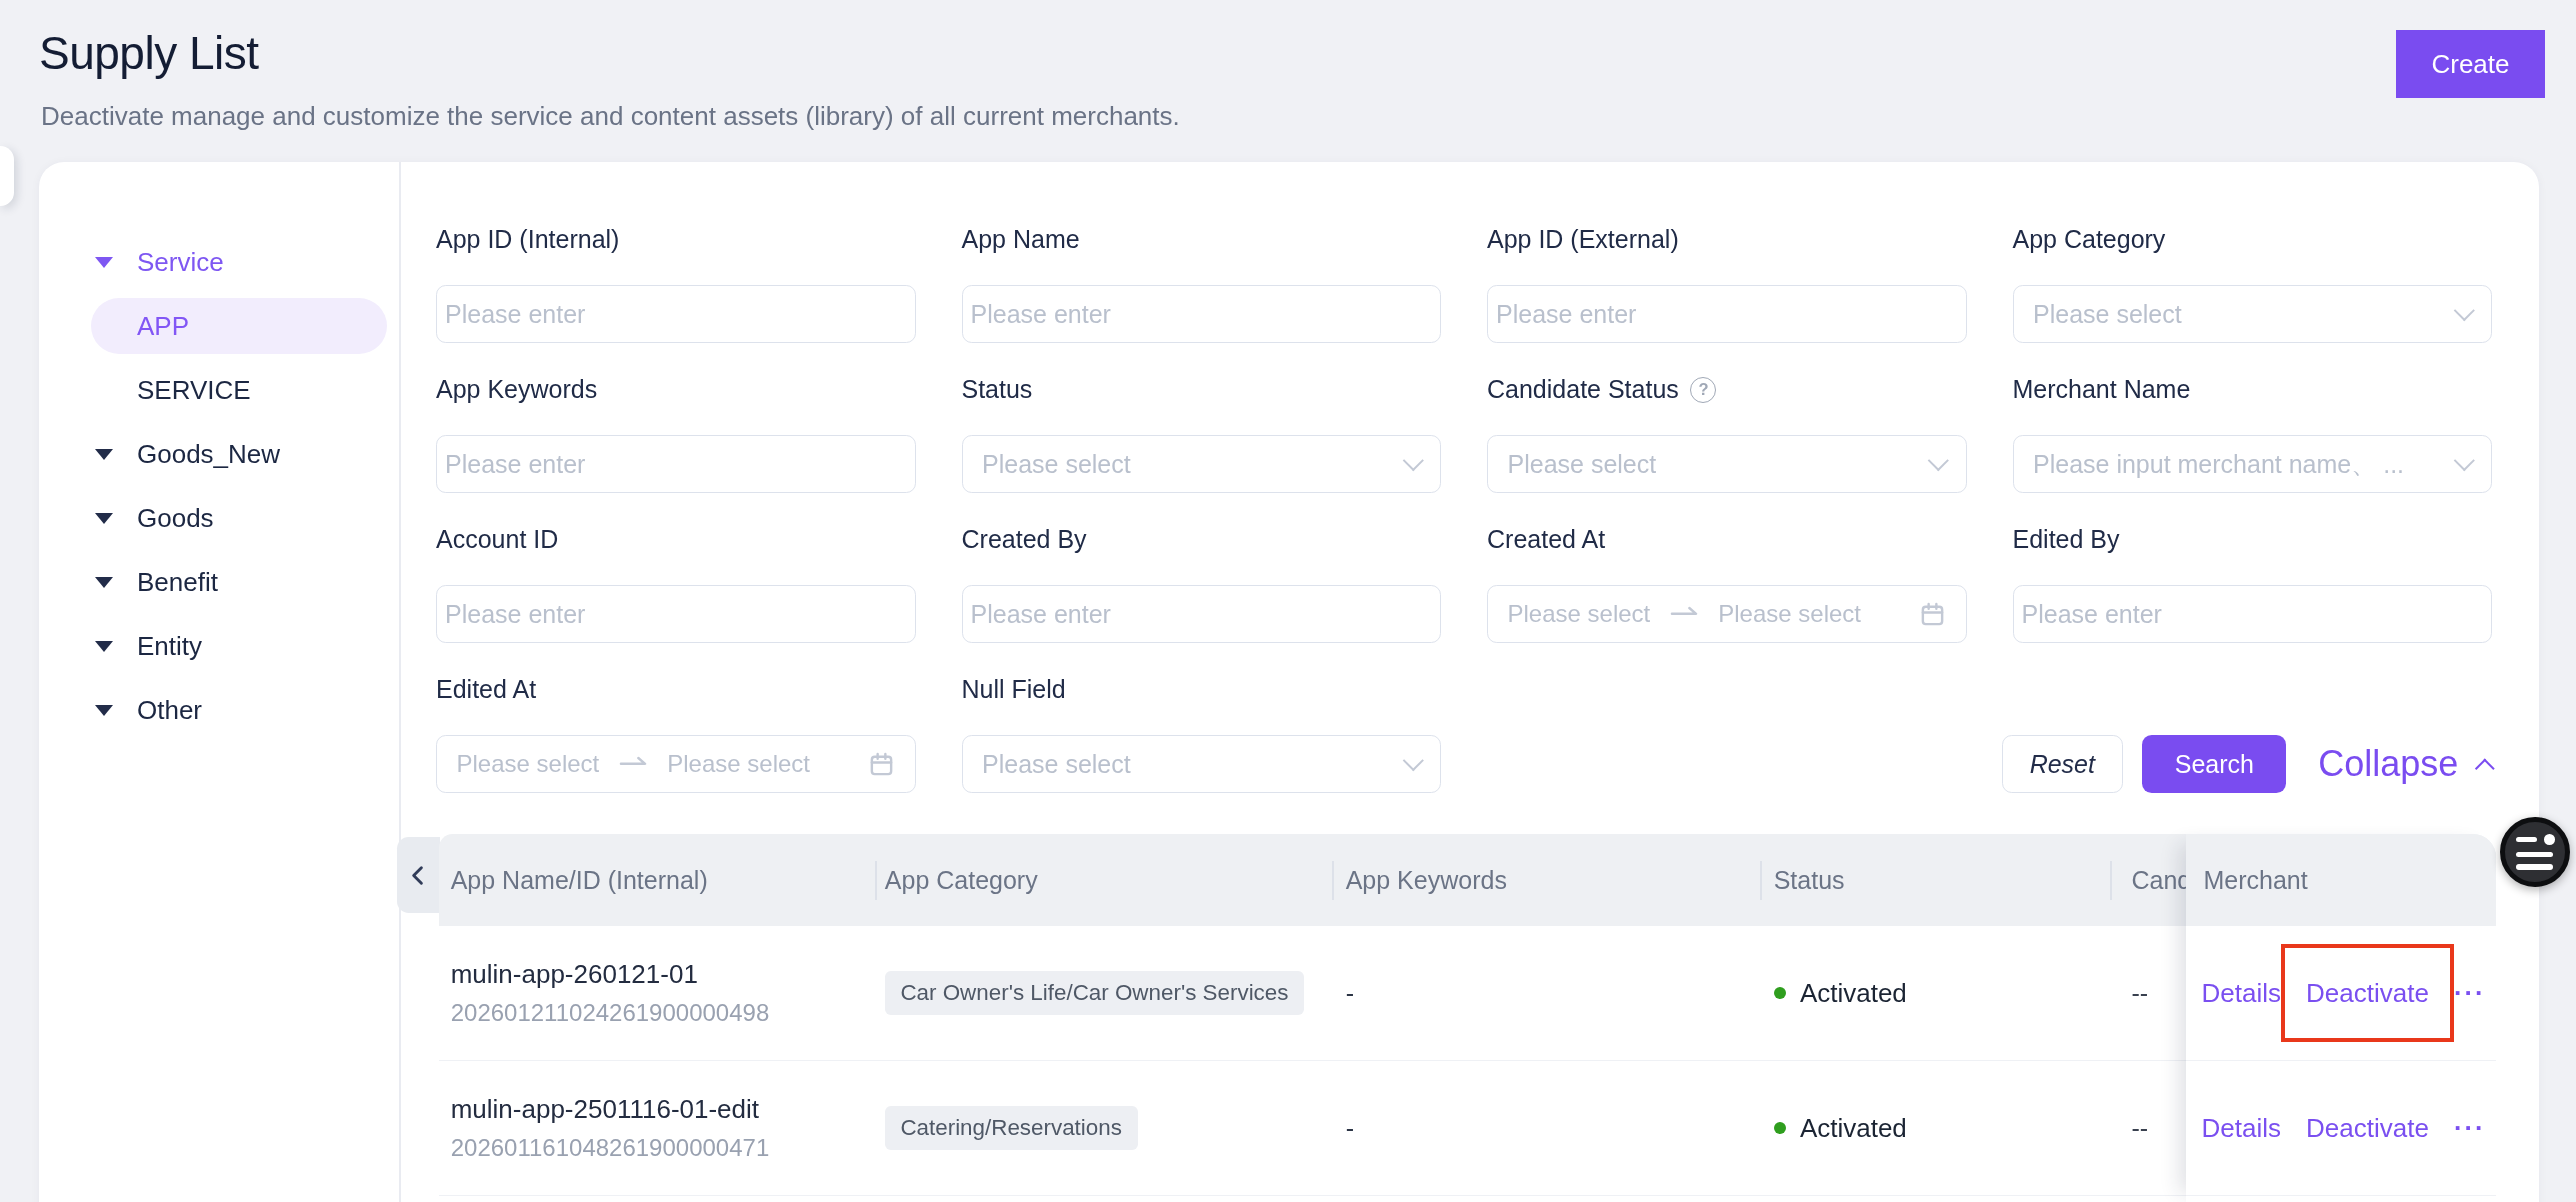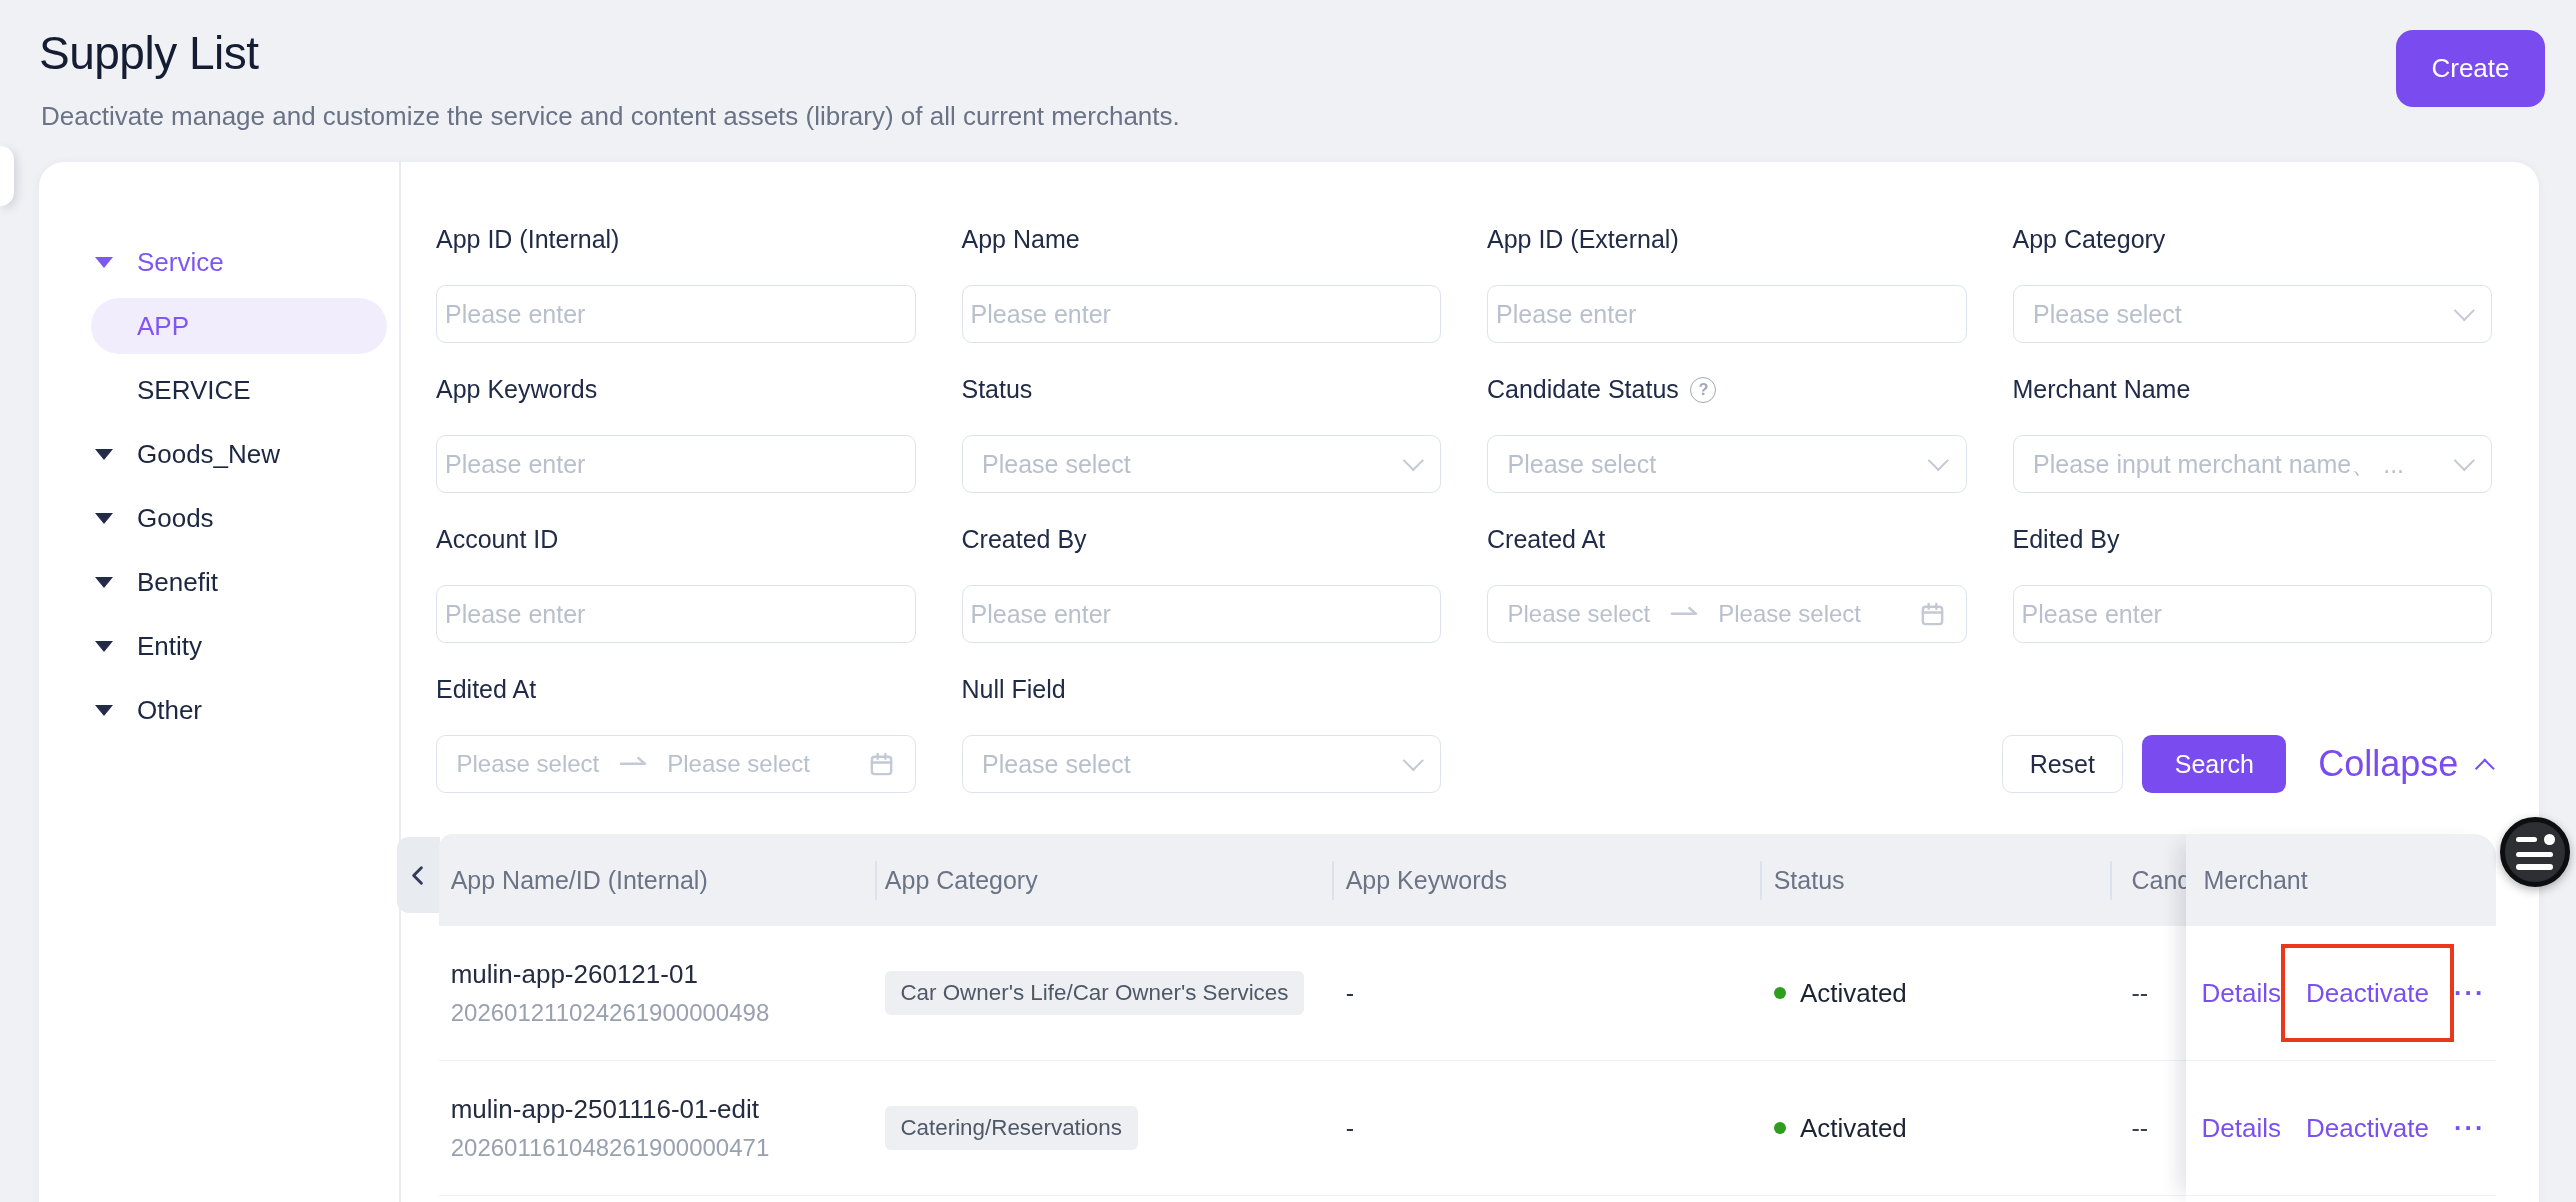--- a/index.html
+++ b/index.html
@@ -8,22 +8,22 @@
     position:relative;
     background:#f0f1f5;
     font-family:"Liberation Sans", sans-serif;
     overflow:hidden;
     color:#1c2742;
   }
 
   
   .page-title { position:absolute; left:39px; top:26px; font-size:46px; font-weight:400; color:#141d34; letter-spacing:-0.5px; }
   .page-sub   { position:absolute; left:41px; top:101px; font-size:26px; color:#6a7386; }
-  .create-btn { position:absolute; left:2396px; top:30px; width:149px; height:77px; background:#7a4cf0; border:none;
-                border-radius:17px; color:#fff; font-size:26px; font-family:inherit; display:flex; align-items:center; justify-content:center; cursor:pointer; }
+  .create-btn { position:absolute; left:2396px; top:30px; width:149px; height:68px; background:#7a4cf0; border:none;
+                border-radius:0; color:#fff; font-size:26px; font-family:inherit; display:flex; align-items:center; justify-content:center; cursor:pointer; }
 
   .drawer-handle { position:absolute; left:0; top:146px; width:13.6px; height:60px; background:#fff; border-radius:0 13.6px 13.6px 0;
                    box-shadow:2.9px 2.9px 9.7px rgba(30,40,70,.15); cursor:pointer; }
 
   
   .card { position:absolute; left:39px; top:162px; width:2500px; height:1177px; background:#fff; border-radius:25px 25px 0 0;
           box-shadow:0 1.9px 9.7px rgba(35,45,80,.05); }
 
   
   .sidebar { position:absolute; left:0; top:0; width:360px; height:100%; padding-top:68px; }
@@ -51,21 +51,21 @@
   .ph { color:#b9c0cd; font-size:25px; white-space:nowrap; overflow:hidden; }
   .chev { width:14.6px; height:14.6px; border-right:2.9px solid #c3c9d5; border-bottom:2.9px solid #c3c9d5; transform:rotate(45deg);
           margin-left:13.6px; margin-bottom:7.8px; flex:0 0 auto; }
   .daterange { cursor:pointer; }
   .daterange .ph { font-size:24px; }
   .dr-arrow { margin:0 19.5px; flex:0 0 auto; display:flex; }
   .cal-icon { margin-left:auto; flex:0 0 auto; display:flex; }
 
   .btn-cell { grid-column:3 / 5; align-self:end; height:58px; margin-bottom:30px; display:flex; align-items:center; justify-content:flex-end; }
   .btn-reset { min-width:121px; height:58px; background:#fff; border:1.9px solid #dde2ec; border-radius:9.7px; font-size:25px; color:#222c49;
-               font-family:inherit; cursor:pointer; margin-right:19.5px; padding:0 23px; }
+               font-family:inherit; cursor:pointer; margin-right:19.5px; padding:0 23px;font-style:italic; }
   .btn-search { min-width:144px; height:58px; background:#7a4cf0; border:none; border-radius:9.7px; font-size:25px; color:#fff;
                 font-family:inherit; cursor:pointer; margin-right:32px; padding:0 27px; }
   .collapse-link { display:inline-flex; align-items:center; gap:20px; color:#7a4cf0; font-size:36px; cursor:pointer; }
   .chev-up { width:13.6px; height:13.6px; border-right:2.9px solid #7a4cf0; border-bottom:2.9px solid #7a4cf0; transform:rotate(-135deg); margin-top:9.7px; }
 
   
   .table-handle { position:absolute; left:358px; top:675px; width:43px; height:76px; background:#e8ebf0; border-radius:11.7px 0 0 11.7px;
                   display:flex; align-items:center; justify-content:center; cursor:pointer; }
   .table { position:absolute; left:400px; top:672px; width:2057px; height:370px; }
   .thead { position:relative; display:flex; height:92px; background:#eef0f3; border-radius:13.6px 23px 0 0; align-items:center;

